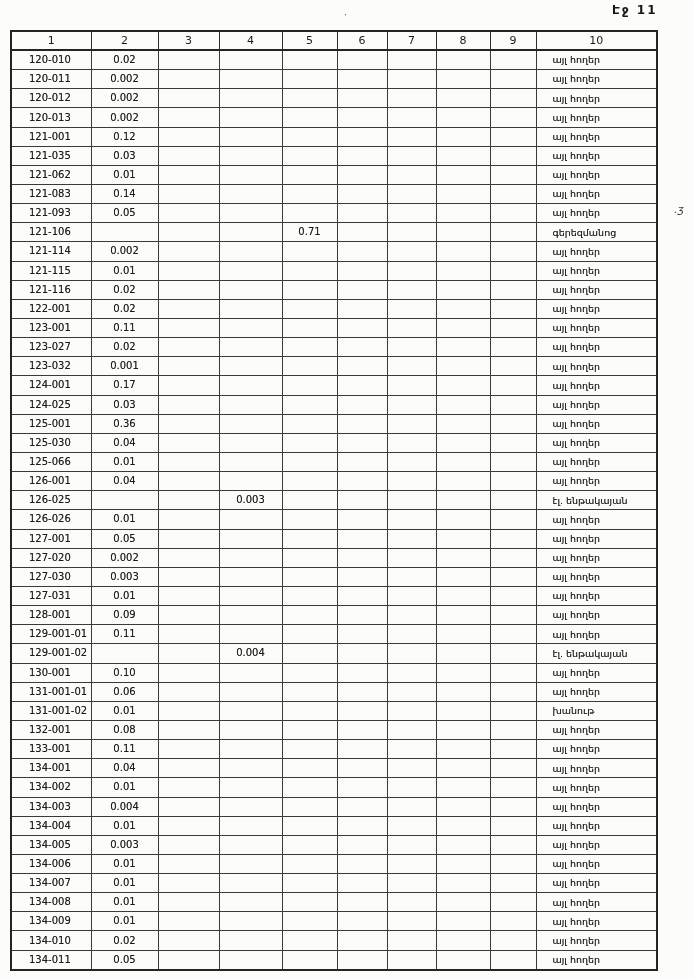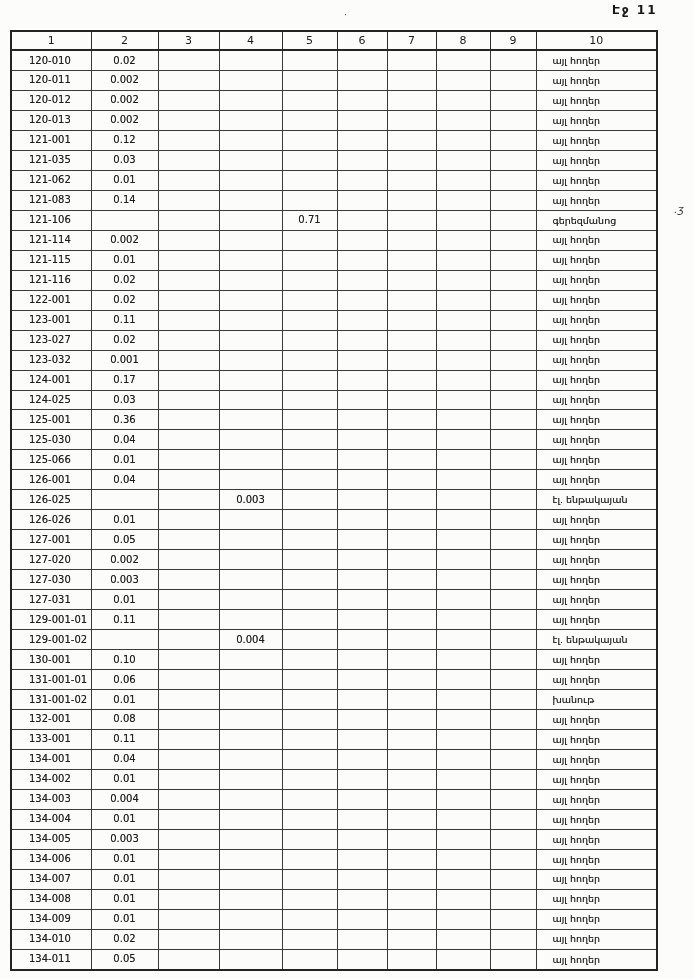--- a/index.html
+++ b/index.html
@@ -199,20 +199,32 @@
         <td class="c3"></td>
         <td class="c4"></td>
         <td class="c5"></td>
         <td class="c6"></td>
         <td class="c7"></td>
         <td class="c8"></td>
         <td class="c9"></td>
         <td class="c10">այլ հողեր</td>
       </tr>
       <tr>
+        <td class="c1">121-093</td>
+        <td class="c2">0.05</td>
+        <td class="c3"></td>
+        <td class="c4"></td>
+        <td class="c5"></td>
+        <td class="c6"></td>
+        <td class="c7"></td>
+        <td class="c8"></td>
+        <td class="c9"></td>
+        <td class="c10">այլ հողեր</td>
+      </tr>
+      <tr>
         <td class="c1">121-106</td>
         <td class="c2"></td>
         <td class="c3"></td>
         <td class="c4"></td>
         <td class="c5">0.71</td>
         <td class="c6"></td>
         <td class="c7"></td>
         <td class="c8"></td>
         <td class="c9"></td>
         <td class="c10">գերեզմանոց</td>
@@ -429,20 +441,32 @@
         <td class="c5"></td>
         <td class="c6"></td>
         <td class="c7"></td>
         <td class="c8"></td>
         <td class="c9"></td>
         <td class="c10">այլ հողեր</td>
       </tr>
       <tr>
         <td class="c1">127-031</td>
         <td class="c2">0.01</td>
+        <td class="c3"></td>
+        <td class="c4"></td>
+        <td class="c5"></td>
+        <td class="c6"></td>
+        <td class="c7"></td>
+        <td class="c8"></td>
+        <td class="c9"></td>
+        <td class="c10">այլ հողեր</td>
+      </tr>
+      <tr>
+        <td class="c1">128-001</td>
+        <td class="c2">0.09</td>
         <td class="c3"></td>
         <td class="c4"></td>
         <td class="c5"></td>
         <td class="c6"></td>
         <td class="c7"></td>
         <td class="c8"></td>
         <td class="c9"></td>
         <td class="c10">այլ հողեր</td>
       </tr>
       <tr>

